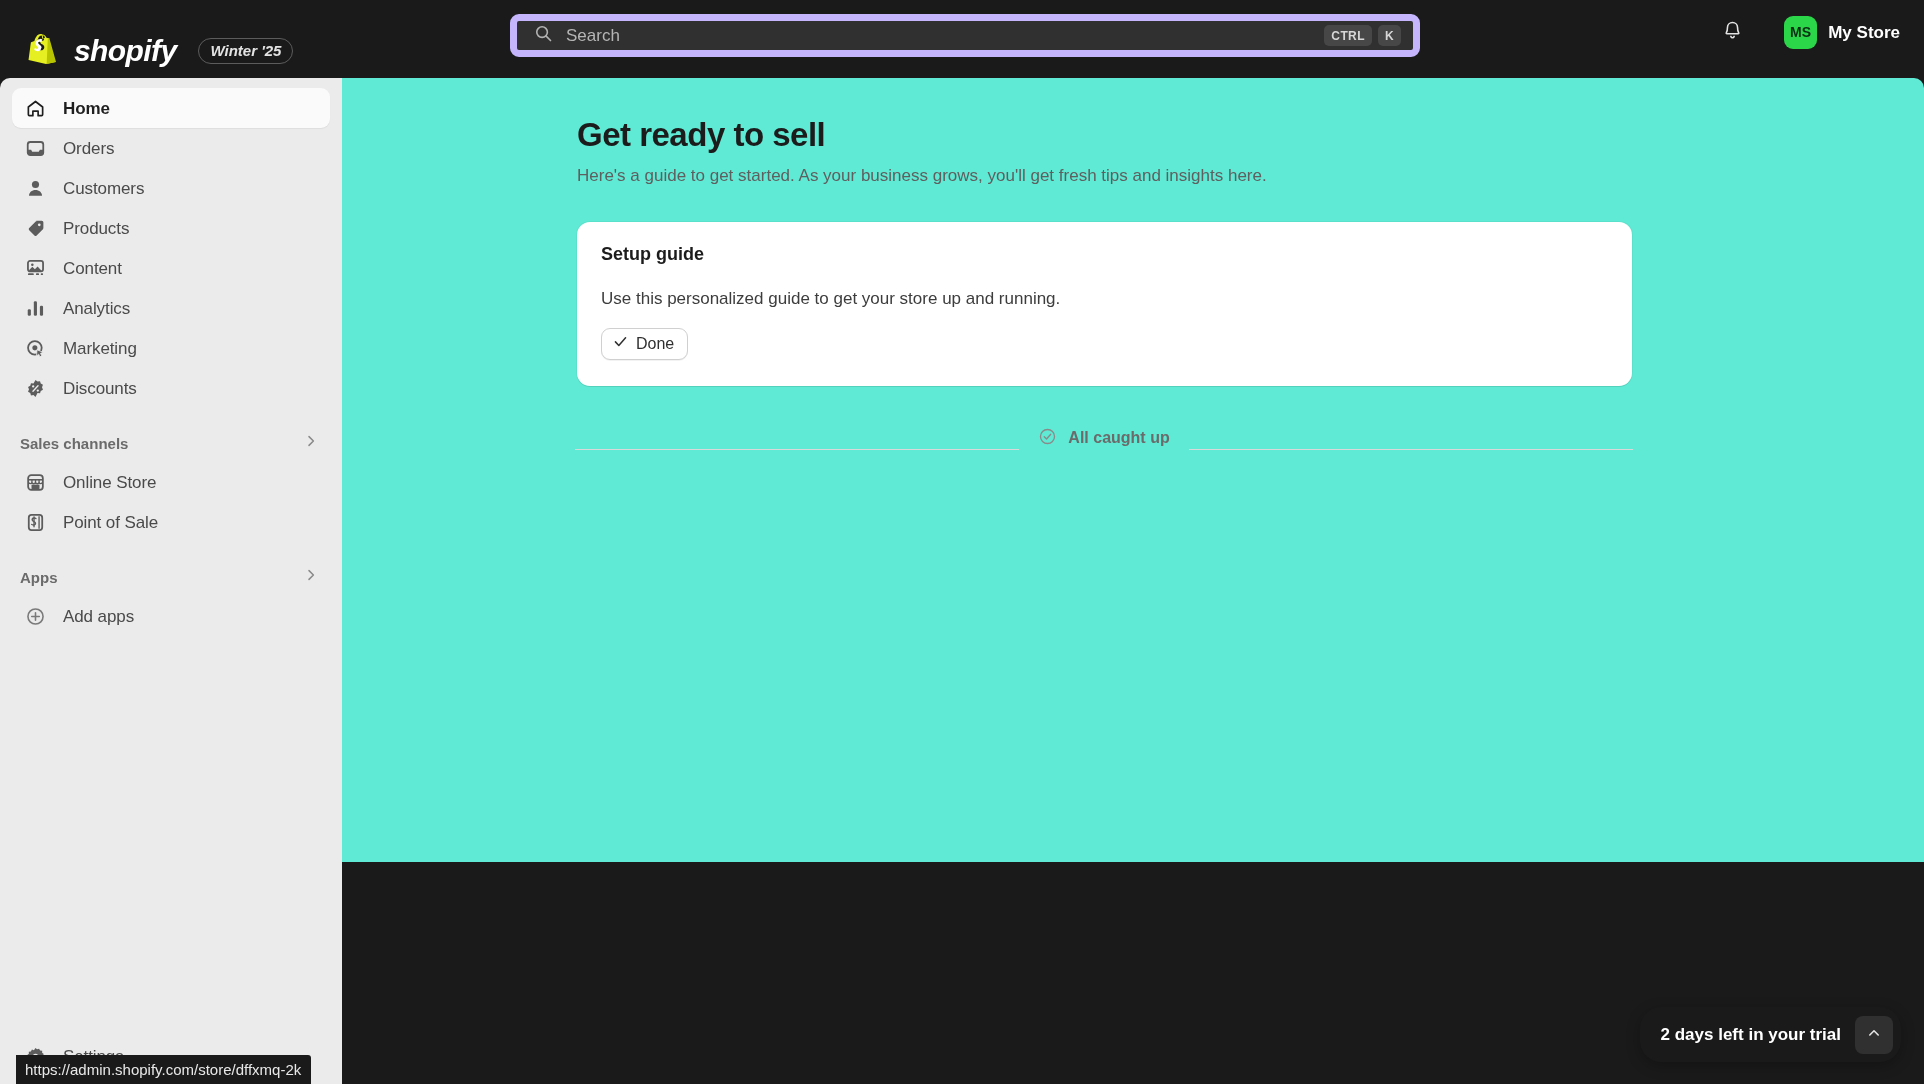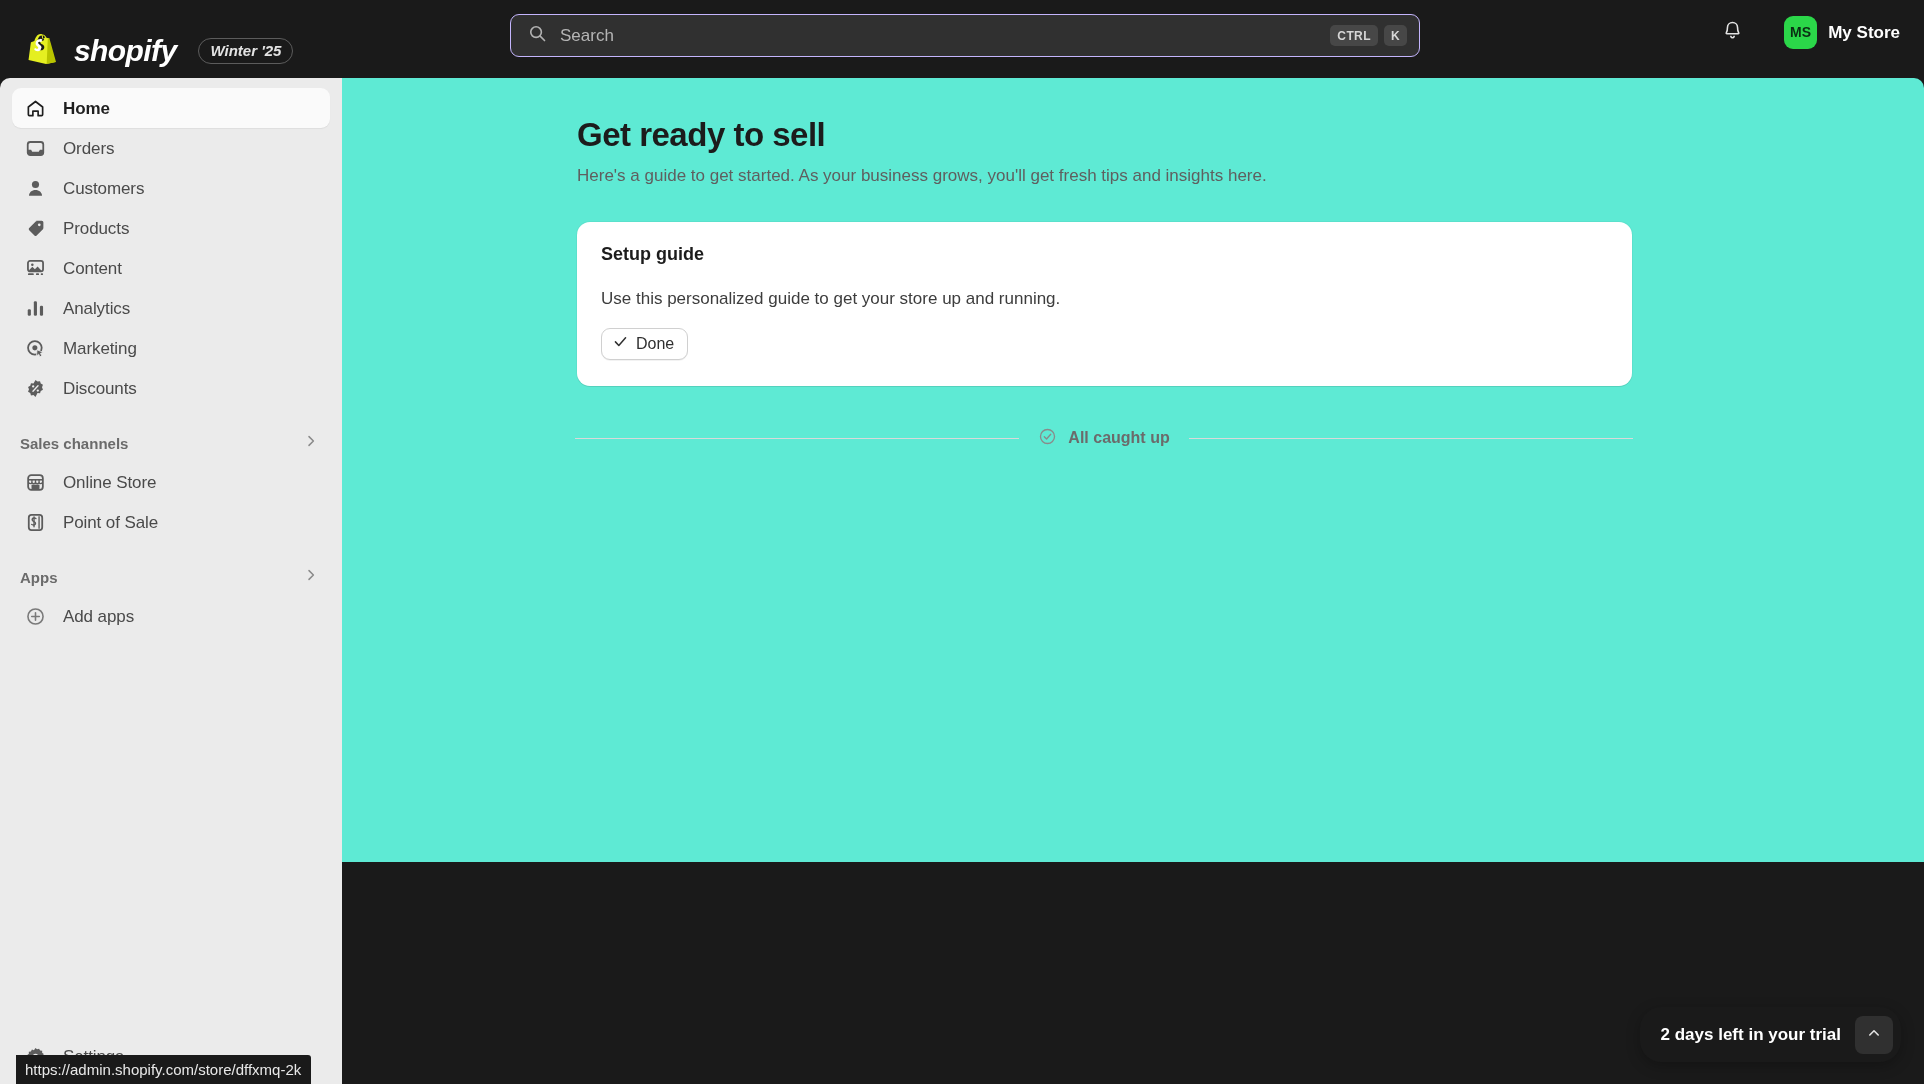--- a/index.html
+++ b/index.html
@@ -60,21 +60,21 @@
   .search-wrap {
     position: absolute;
     left: 510px;
     top: 14px;
     width: 910px;
     height: 43px;
   }
   .searchbar {
     width: 100%; height: 100%;
     background: #303030;
-    border: 1px solid #c4b5fd;
+    border: 7px solid #c4b5fd;
     border-radius: 9px;
     display: flex;
     align-items: center;
     padding: 0 12px 0 17px;
     cursor: text;
   }
   .search-icon { width: 19px; height: 19px; flex: 0 0 auto; opacity: .85; }
   .search-text {
     color: #b5b5b5;
     font-size: 17px;
@@ -276,21 +276,21 @@
     border: 1px solid #d0d0d0;
     border-radius: 9px;
     box-shadow: 0 1px 0 rgba(0,0,0,.05);
     cursor: pointer;
   }
   .done-check { width: 15px; height: 15px; }
   .done-label { font-size: 16px; color: #303030; line-height: 1; }
 
   .caught-up {
     display: flex;
-    align-items: center;
+    align-items: flex-end;
     margin: 41px 0 4px 233px;
     width: 1058px;
   }
   .rule { flex: 1 1 auto; height: 1px; background: #d9d9d9; }
   .caught-inner {
     display: flex;
     align-items: center;
     gap: 11px;
     padding: 0 19px;
   }

